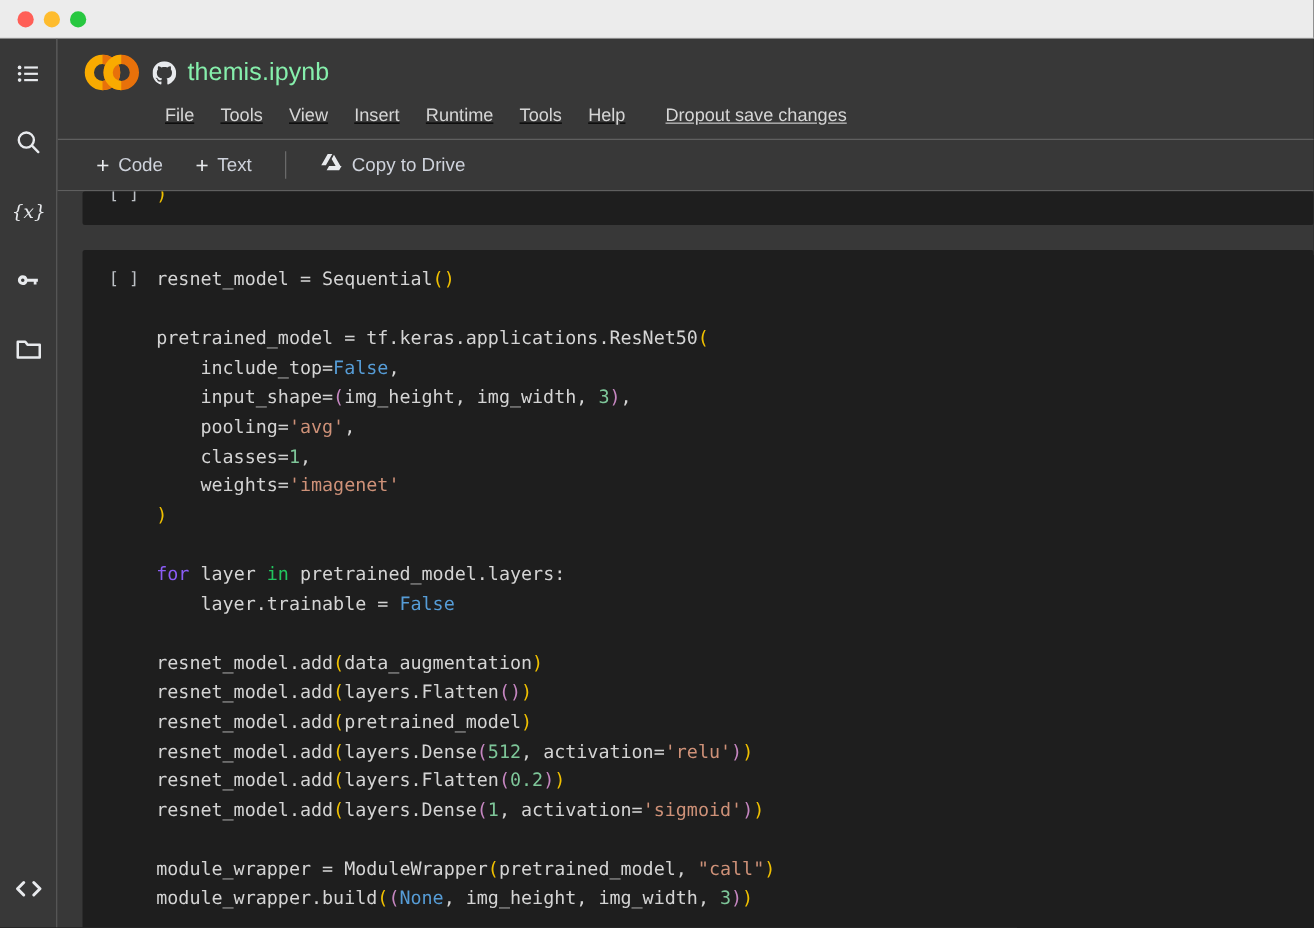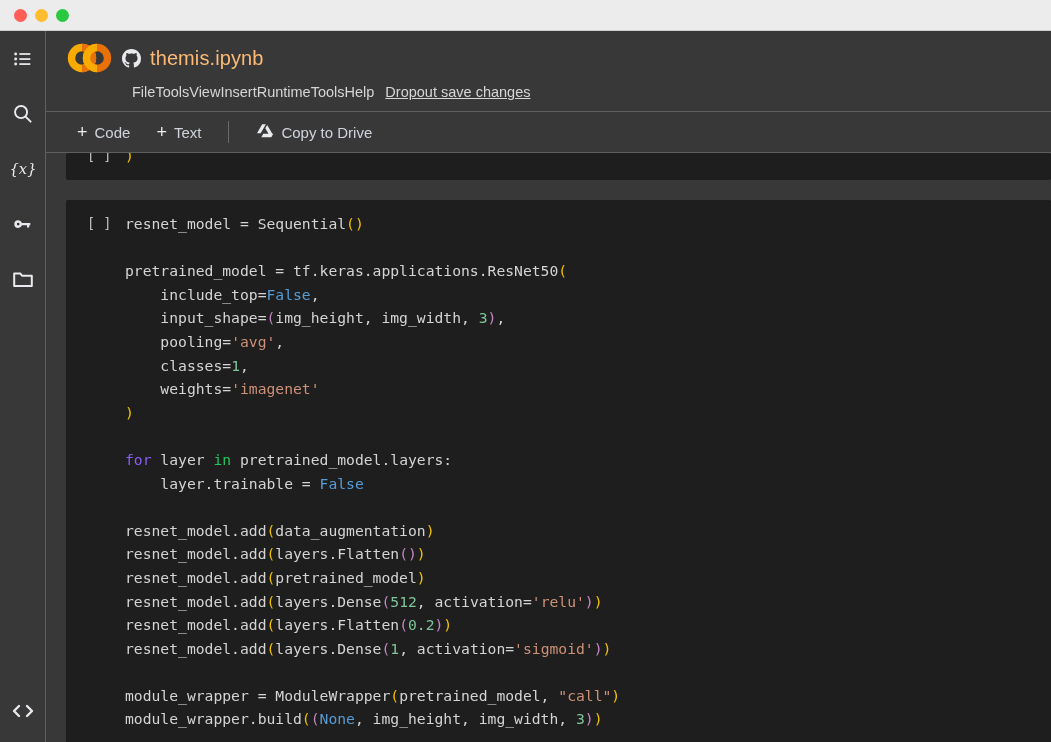--- a/index.html
+++ b/index.html
@@ -43,25 +43,25 @@
 
   
   #main-column { flex:1; display:flex; flex-direction:column; min-width:0; }
 
   
   #app-header { background:#383838; padding:10px 0 0 0; flex:none; }
   #title-row { display:flex; align-items:center; padding:0 0 0 18px; height:34px; }
   #colab-logo { width:52px; height:34px; flex:none; margin-right:6px; }
   #github-icon { margin-right:9px; display:flex; align-items:center; }
   #notebook-title {
-    color:#fdba74; font-size:20px; letter-spacing:.1px;
+    color:#86efac; font-size:20px; letter-spacing:.1px;
   }
   #menu-row {
-    display:flex; align-items:flex-start; 
-    padding:9px 0 10px 86px; height:36px;
+    display:flex; align-items:flex-end; gap:21px;
+    padding:9px 0 10px 86px; height:36px;text-decoration:underline;
   }
   .menu-item {
     color:#d6d6d6; font-size:14.5px; cursor:pointer; white-space:nowrap;
   }
   #save-status {
     color:#d6d6d6; font-size:14.5px; text-decoration:underline;
     margin-left:11px; cursor:pointer; white-space:nowrap;
   }
 
   

